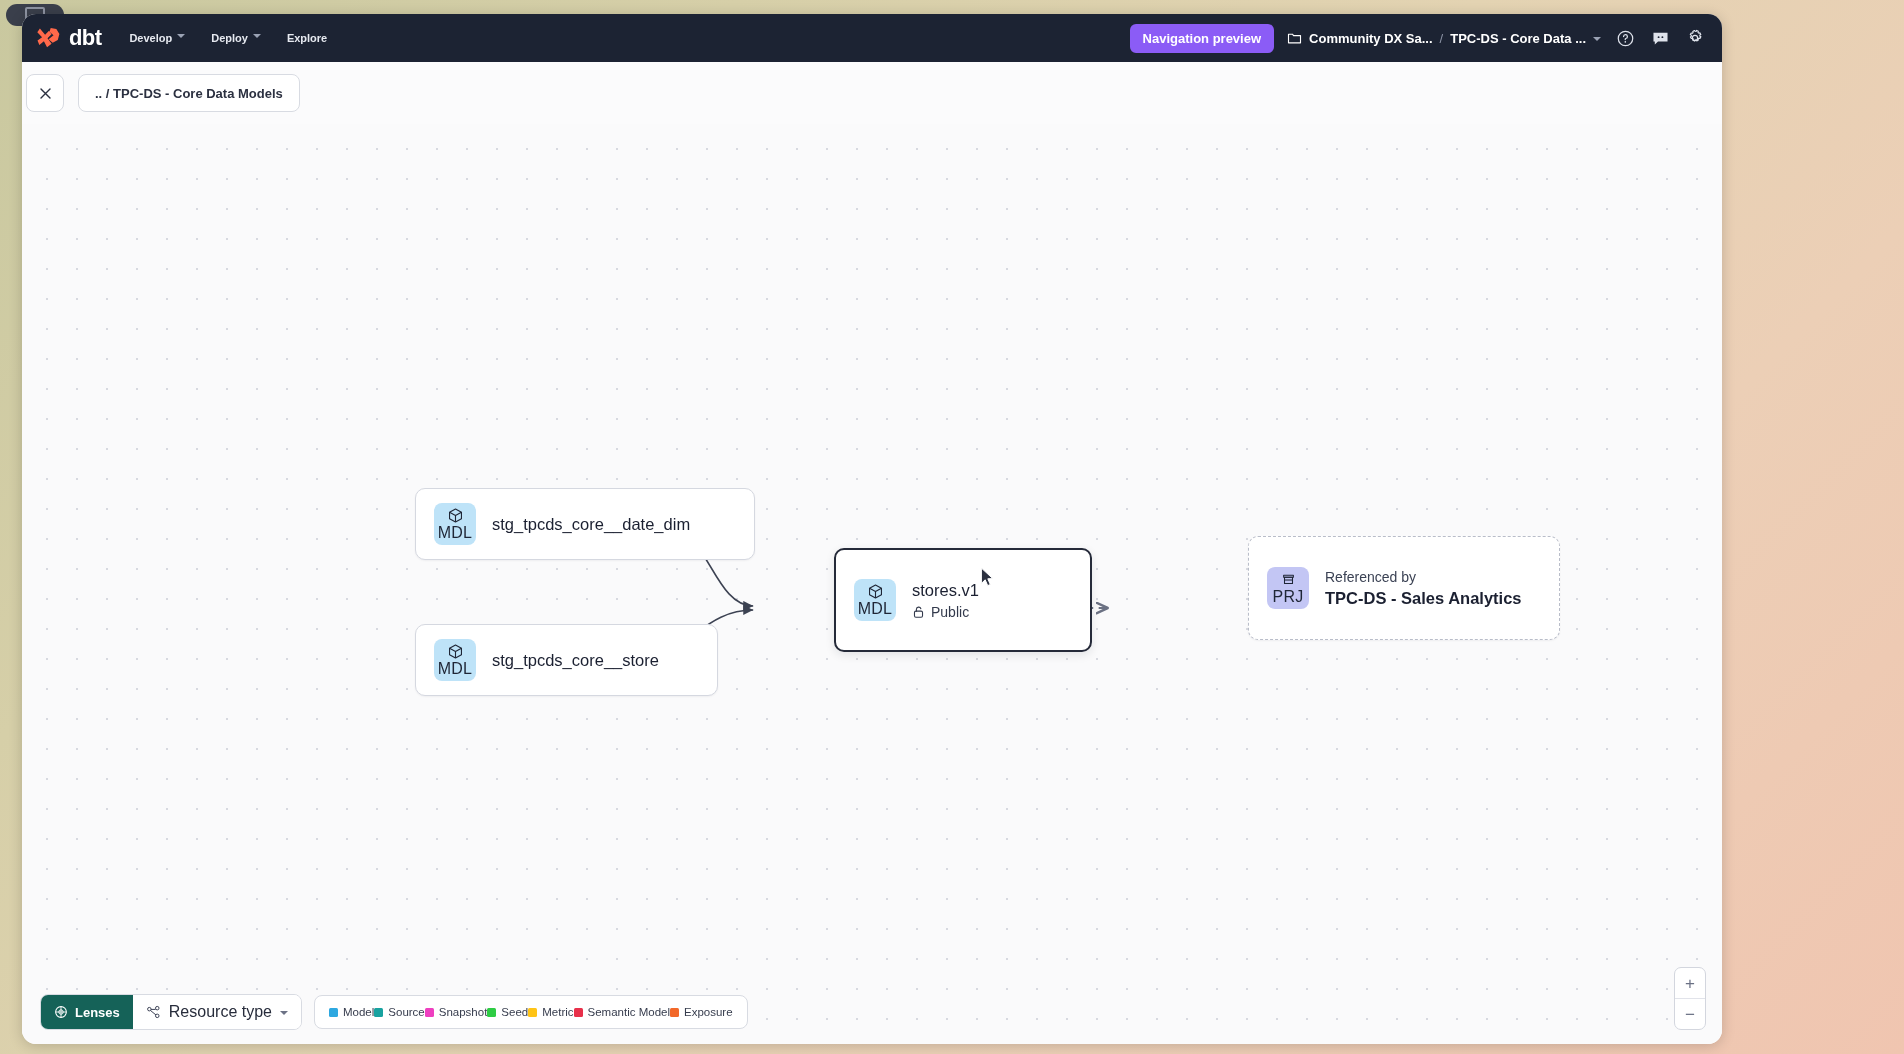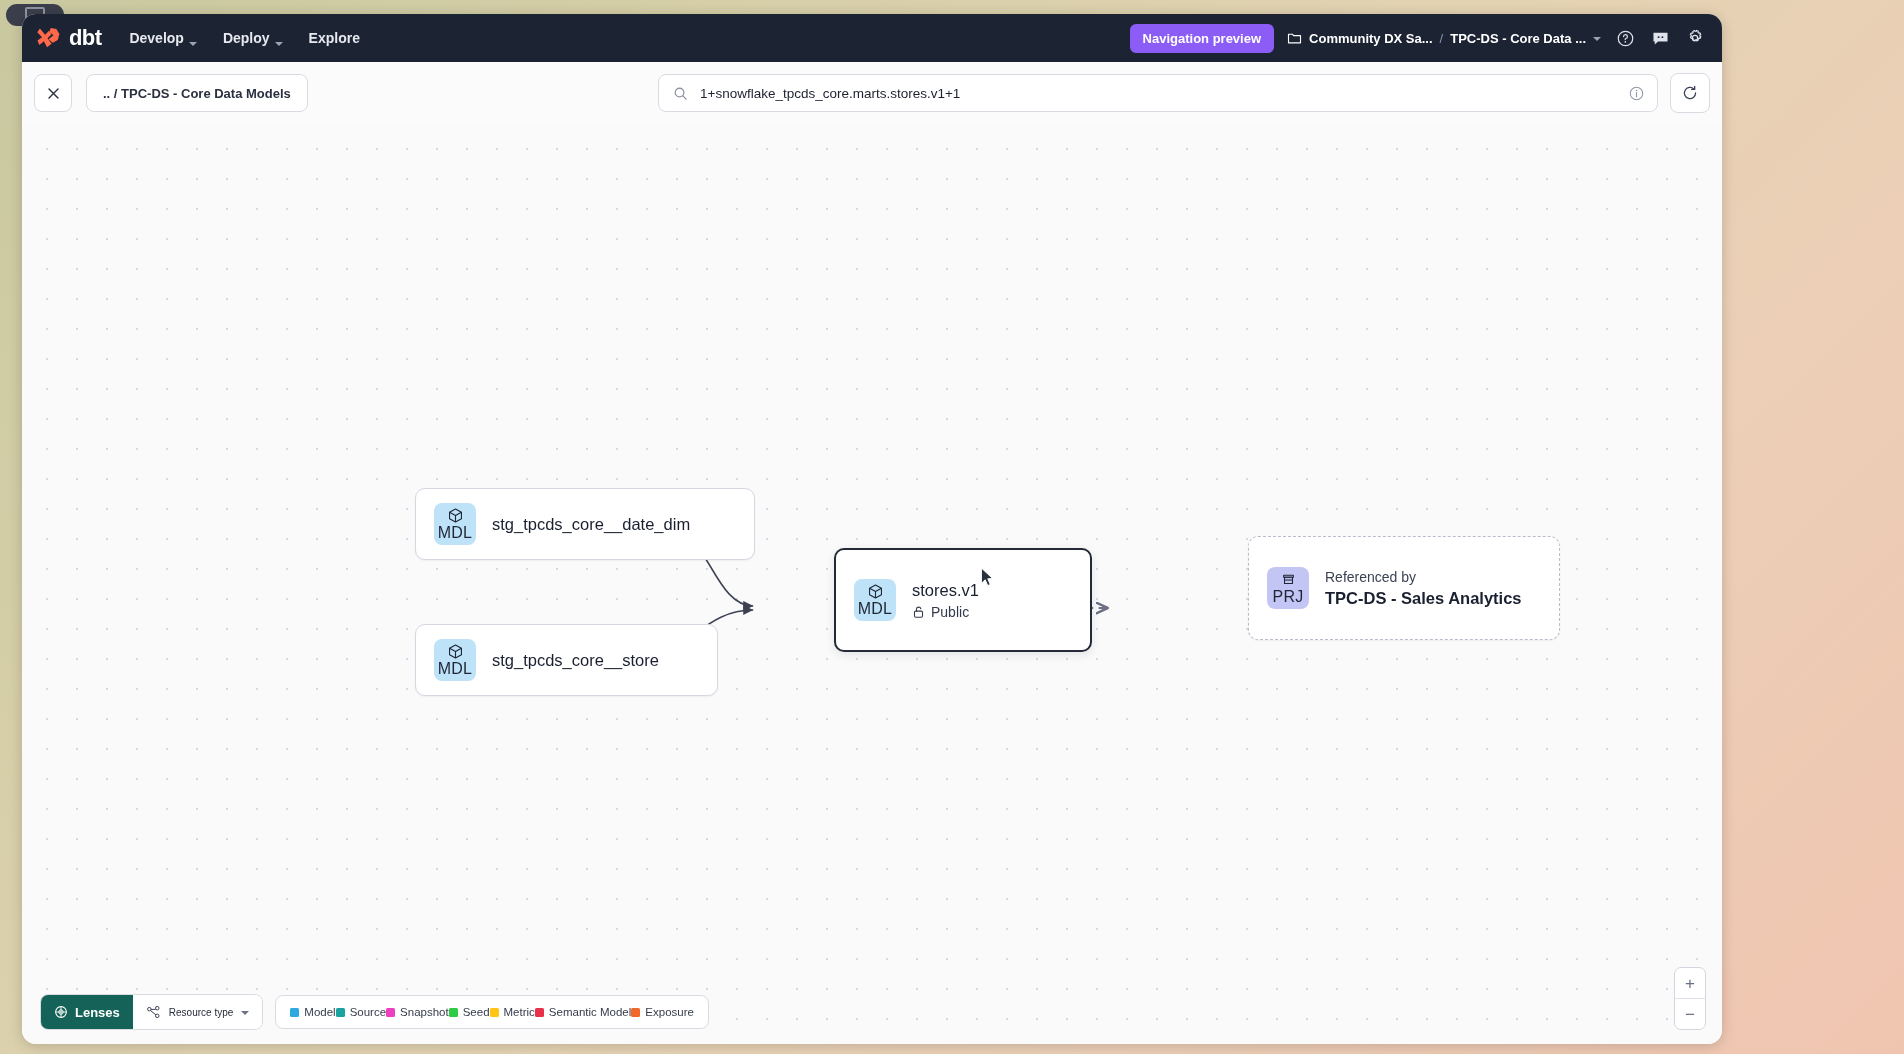--- a/index.html
+++ b/index.html
@@ -82,25 +82,25 @@
   }
   .logo-x { width: 26px; height: 26px; display:block; }
   .logo-text {
     color: #ffffff;
     font-size: 22px;
     font-weight: 700;
     letter-spacing: -0.6px;
   }
   .nav-item {
     color: #e6e9f0;
-    font-size: 14px;
+    font-size: 11px;
     font-weight: 600;
     margin-right: 26px;
     display: flex;
-    align-items: flex-end;
+    align-items: flex-start;
     gap: 5px;
     cursor: pointer;
     white-space: nowrap;
   }
   .chev {
     width: 0; height: 0;
     border-left: 4px solid transparent;
     border-right: 4px solid transparent;
     border-top: 4.5px solid #9aa2b4;
     margin-top: 2px;
@@ -138,21 +138,21 @@
     cursor: pointer;
   }
 
   
   #toolbar {
     height: 62px;
     flex: 0 0 62px;
     background: #fbfbfc;
     display: flex;
     align-items: center;
-    padding: 0 12px;
+    padding: 0 4px;
     box-sizing: border-box;
     position: relative;
     z-index: 5;
   }
   #close-lineage-button {
     width: 36px; height: 36px;
     border: 1px solid #d8dbe2;
     border-radius: 8px;
     background: #ffffff;
     display: flex; align-items: center; justify-content: center;
@@ -314,21 +314,21 @@
     font-weight: 600;
     display: flex;
     align-items: center;
     gap: 7px;
     padding: 0 13px;
     cursor: pointer;
   }
   #resource-type-dropdown {
     background: #ffffff;
     color: #272c3b;
-    font-size: 10px;
+    font-size: 16px;
     font-weight: 500;
     display: flex;
     align-items: center;
     gap: 8px;
     padding: 0 13px;
     cursor: pointer;
   }
   #legend {
     height: 34px;
     box-sizing: border-box;
@@ -450,41 +450,20 @@
 
     <div id="toolbar">
       <div id="close-lineage-button">
         <svg width="15" height="15" viewBox="0 0 16 16">
           <path d="M3.2 3.2 L12.8 12.8 M12.8 3.2 L3.2 12.8" stroke="#2b3040" stroke-width="1.5" stroke-linecap="round"></path>
         </svg>
       </div>
 
       <div id="breadcrumb-pill">.. / TPC-DS - Core Data Models</div>
 
-      <div id="search-area">
-        <div id="search-field">
-          <svg width="15" height="15" viewBox="0 0 16 16">
-            <circle cx="7" cy="7" r="4.6" fill="none" stroke="#8f95a5" stroke-width="1.4"></circle>
-            <path d="M10.5 10.5 L14 14" stroke="#8f95a5" stroke-width="1.4" stroke-linecap="round"></path>
-          </svg>
-          <input id="search-input" type="text" value="1+snowflake_tpcds_core.marts.stores.v1+1" style="">
-          <svg width="17" height="17" viewBox="0 0 20 20" style="cursor:pointer">
-            <circle cx="10" cy="10" r="7.3" fill="none" stroke="#8f95a5" stroke-width="1.25"></circle>
-            <circle cx="10" cy="6.4" r="0.95" fill="#8f95a5"></circle>
-            <path d="M10 8.9v5" stroke="#8f95a5" stroke-width="1.3" stroke-linecap="round"></path>
-          </svg>
-        </div>
-
-        <div id="refresh-button">
-          <svg width="18" height="18" viewBox="0 0 20 20">
-            <path d="M16.2 10a6.2 6.2 0 1 1-1.9-4.5" fill="none" stroke="#3b4152" stroke-width="1.45" stroke-linecap="round"></path>
-            <path d="M15.2 2.6v3.4h-3.4" fill="none" stroke="#3b4152" stroke-width="1.45" stroke-linecap="round" stroke-linejoin="round"></path>
-          </svg>
-        </div>
-      </div>
     </div>
 
     <div id="canvas">
 
       <svg id="edges-svg" viewBox="0 0 1860 920" preserveAspectRatio="none">
         <defs>
           <marker id="arrow" markerWidth="8" markerHeight="8" refX="6.4" refY="3" orient="auto">
             <path d="M0 0 L6.4 3 L0 6 Z" fill="#3c4252"></path>
           </marker>
           <marker id="arrow2" markerWidth="9" markerHeight="9" refX="7" refY="3.4" orient="auto">

